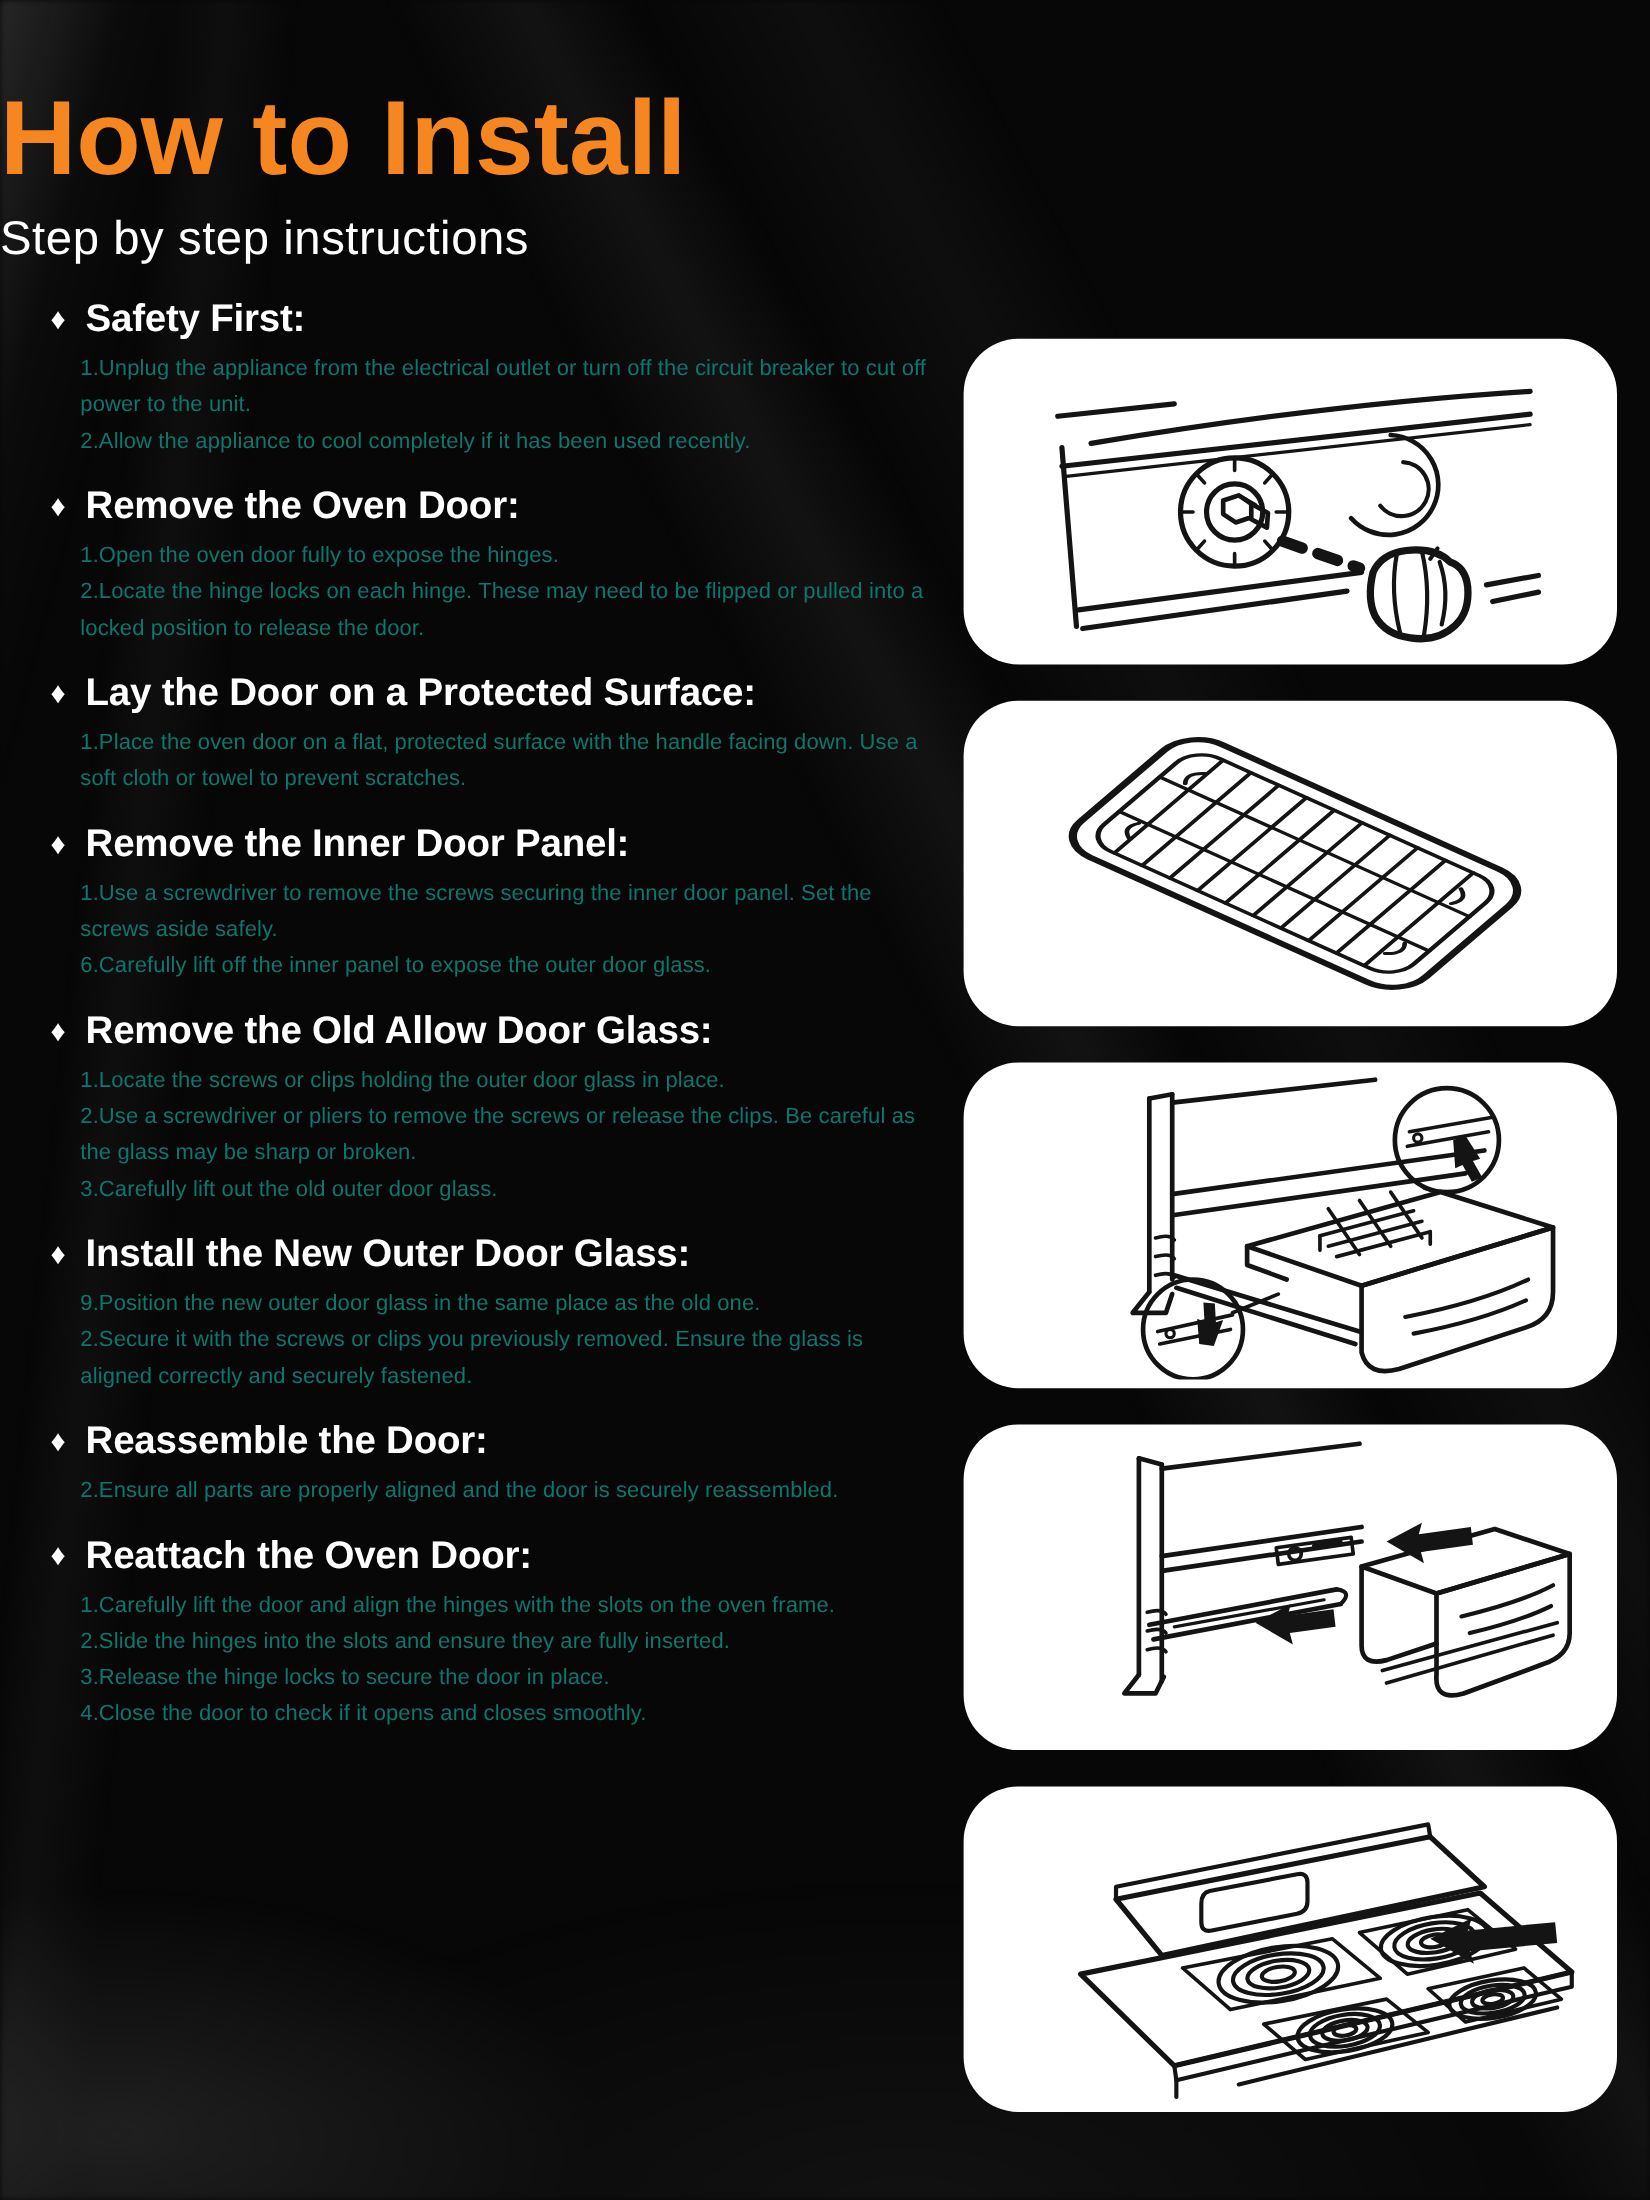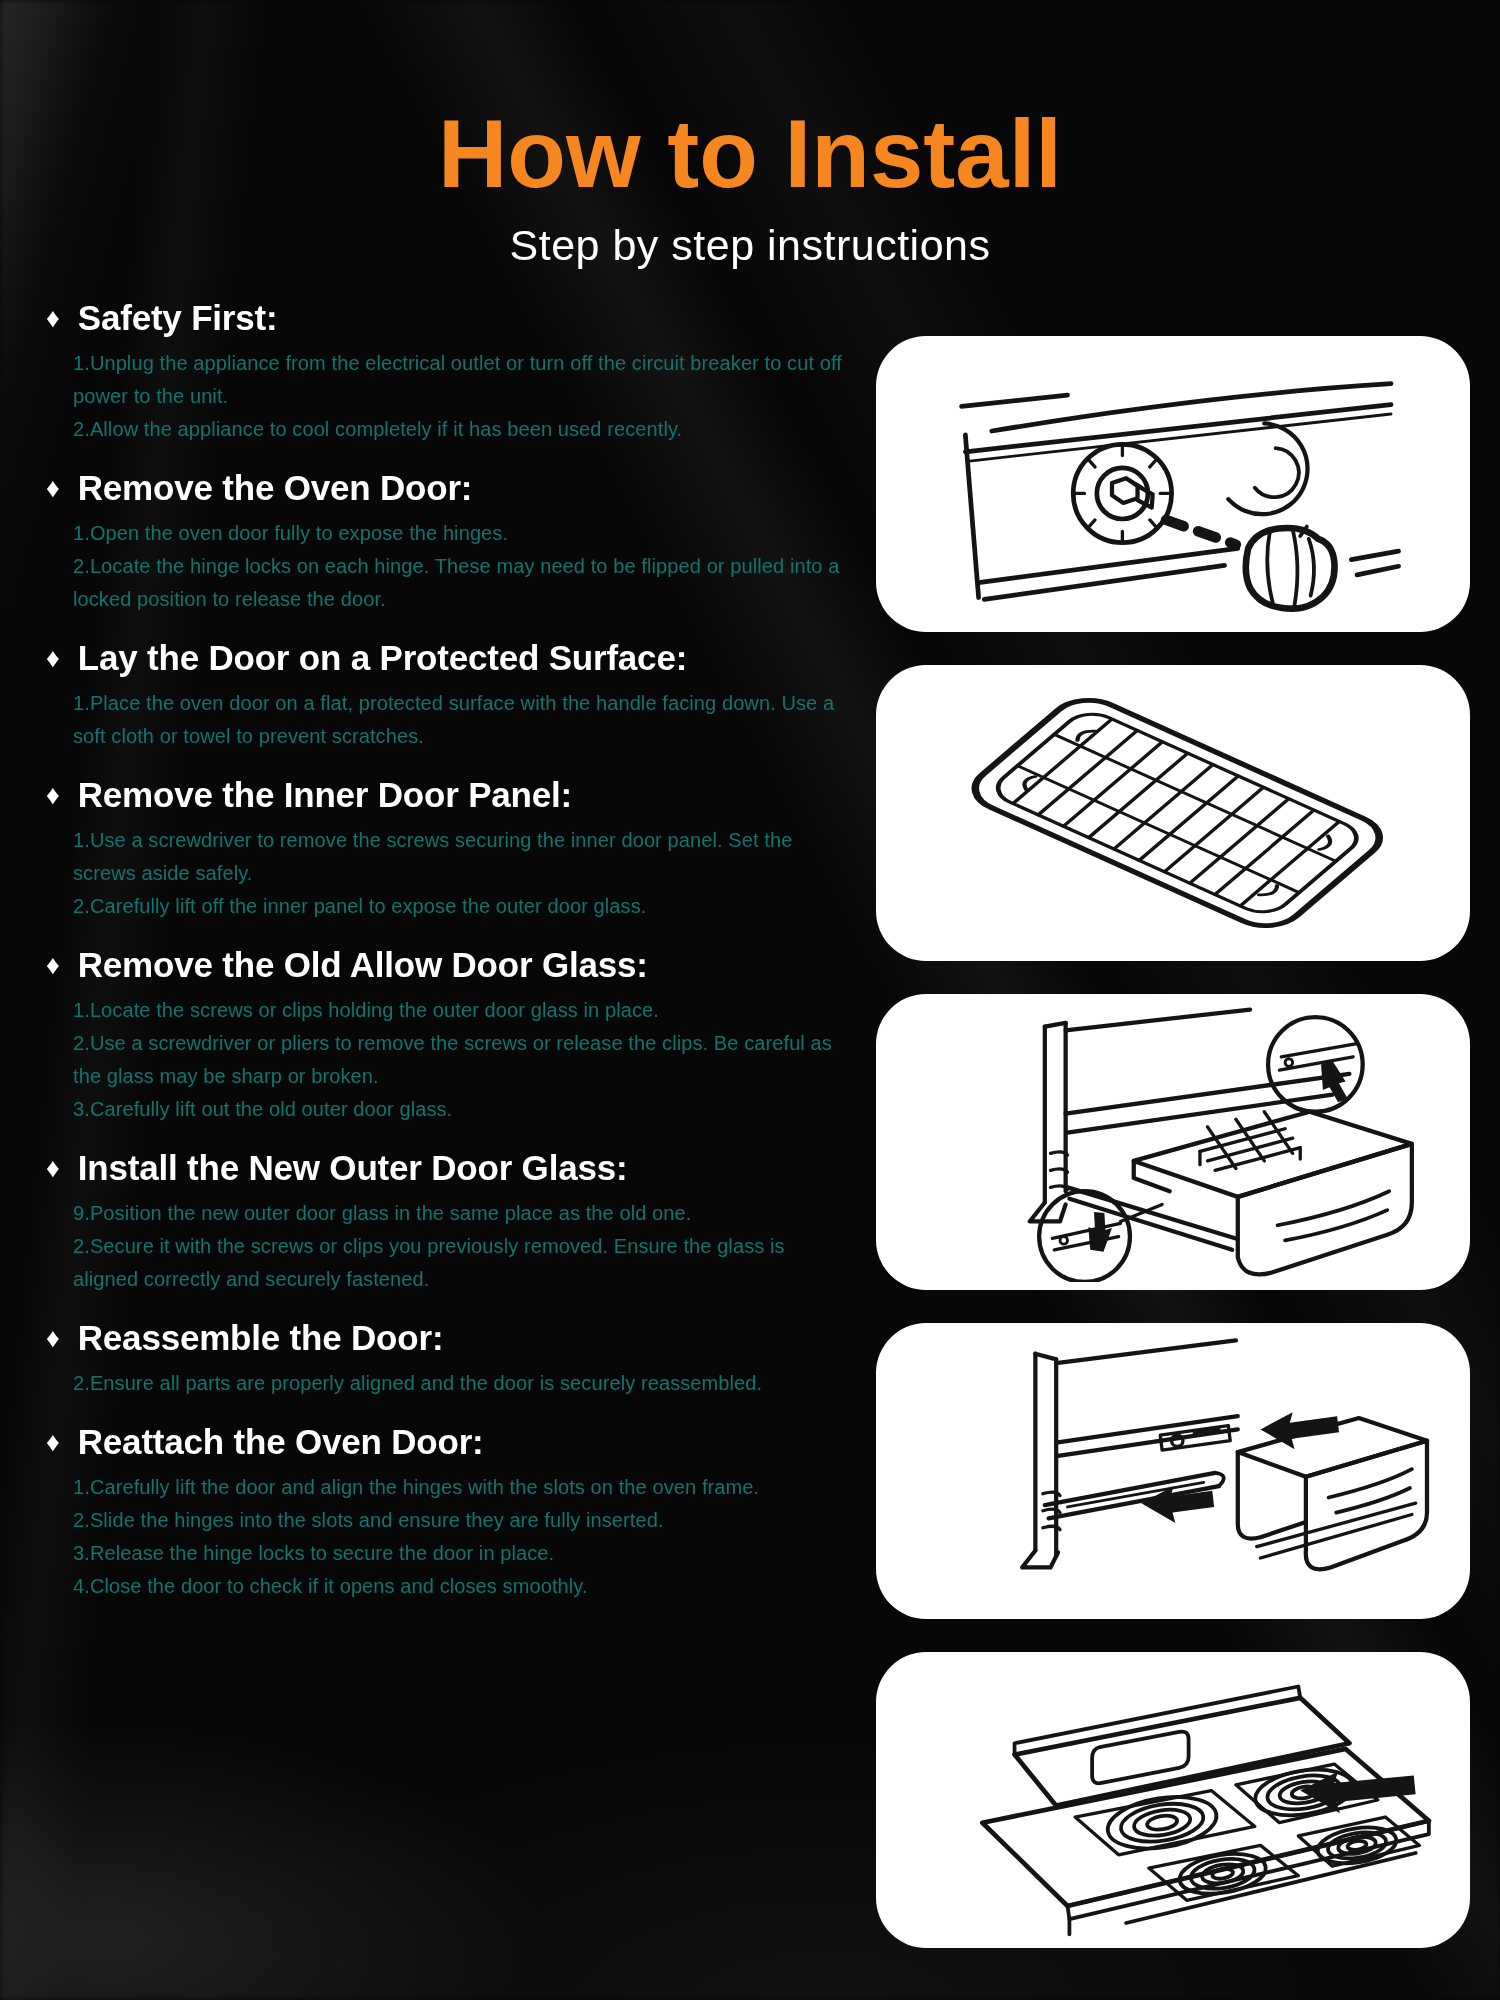--- a/index.html
+++ b/index.html
@@ -13,21 +13,21 @@
   .bg-streaks{
     position:absolute;inset:0;pointer-events:none;
     background:
       linear-gradient(105deg, rgba(170,170,170,.20) 0px, rgba(70,70,70,.07) 110px, rgba(0,0,0,0) 190px),
       linear-gradient(96deg, rgba(0,0,0,0) 9%, rgba(150,150,150,.06) 12%, rgba(0,0,0,0) 16%),
       linear-gradient(62deg, rgba(0,0,0,0) 55%, rgba(140,140,140,.09) 60%, rgba(0,0,0,0) 64%, rgba(120,120,120,.07) 70%, rgba(0,0,0,0) 75%),
       radial-gradient(620px 320px at 7% 97%, rgba(175,175,175,.15), rgba(0,0,0,0) 70%),
       radial-gradient(900px 420px at 55% 101%, rgba(120,120,120,.10), rgba(0,0,0,0) 75%);
     filter:blur(3px);
   }
-  header{position:relative;text-align:center;padding-top:104px;}
+  header{position:relative;text-align:left;padding-top:76px;}
   .title{
     font-size:96px;font-weight:800;letter-spacing:0px;line-height:1.05;margin:0;
   }
   .subtitle{
     font-size:43px;font-weight:400;letter-spacing:.5px;margin:16px 0 0 0;color:#fff;
   }
   .content{
     position:relative;display:flex;gap:24px;margin-top:24px;padding:0 30px 0 46px;
   }
   .col-text{flex:0 0 806px;width:806px;padding-top:4px;}
@@ -92,21 +92,21 @@
             <div class="step">1.Place the oven door on a flat, protected surface with the handle facing down. Use a soft cloth or towel to prevent scratches.</div>
           </div>
         </div>
         <div class="section">
           <div class="section-heading">
             <span class="diamond">♦</span>
             <span class="heading-text">Remove the Inner Door Panel:</span>
           </div>
           <div class="steps">
             <div class="step">1.Use a screwdriver to remove the screws securing the inner door panel. Set the screws aside safely.</div>
-            <div class="step">2.Carefully lift off the inner panel to expose the outer door glass.</div>
+            <div class="step">6.Carefully lift off the inner panel to expose the outer door glass.</div>
           </div>
         </div>
         <div class="section">
           <div class="section-heading">
             <span class="diamond">♦</span>
             <span class="heading-text">Remove the Old Allow Door Glass:</span>
           </div>
           <div class="steps">
             <div class="step">1.Locate the screws or clips holding the outer door glass in place.</div>
             <div class="step">2.Use a screwdriver or pliers to remove the screws or release the clips. Be careful as the glass may be sharp or broken.</div>

